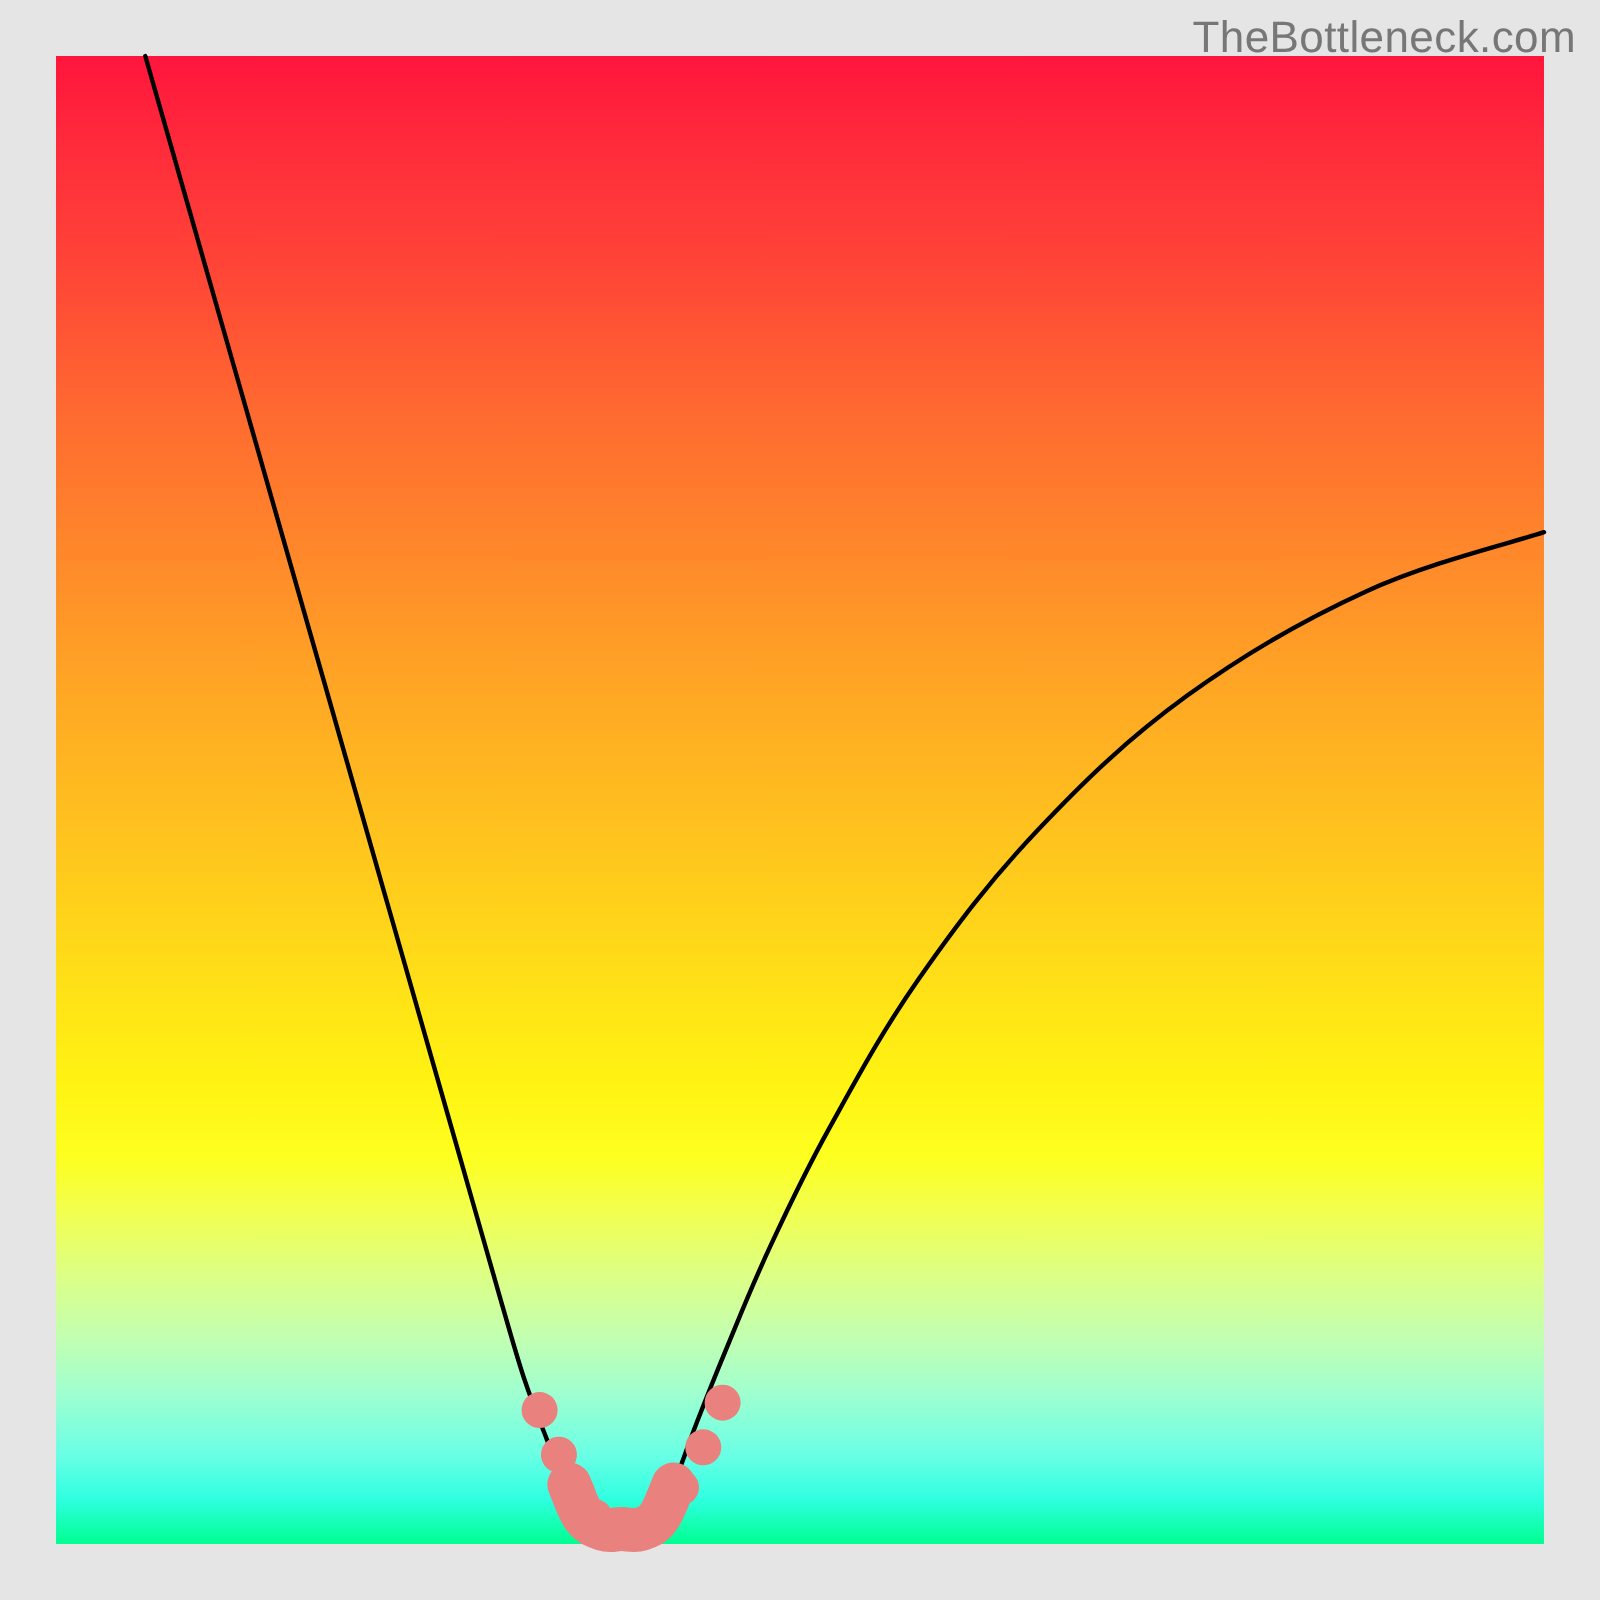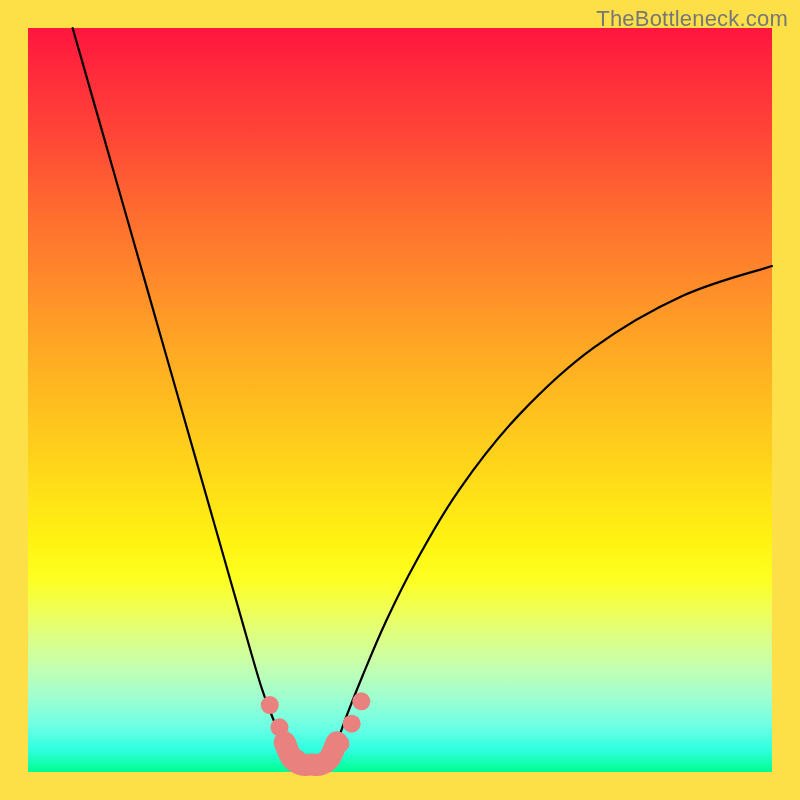--- a/index.html
+++ b/index.html
@@ -8,21 +8,21 @@
     width: 800px;
     height: 800px;
     overflow: hidden;
     background: #000;
     font-family: Arial, Helvetica, sans-serif;
   }
   .frame {
     position: relative;
     width: 800px;
     height: 800px;
-    background: #fde047;
+    background: #e5e5e5;
   }
   .plot-bg {
     position: absolute;
     left: 28px;
     top: 28px;
     width: 744px;
     height: 744px;
     background: linear-gradient(to bottom,
       #ff153d 0%,
       #ff2b3b 6%,

